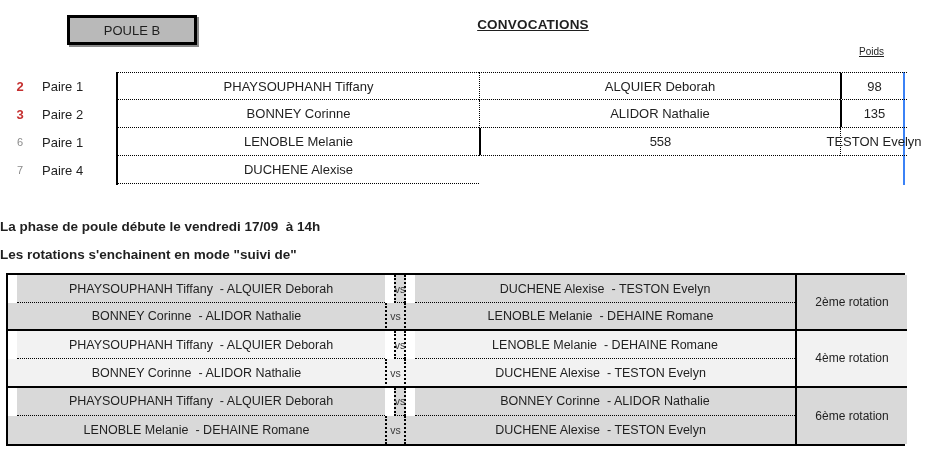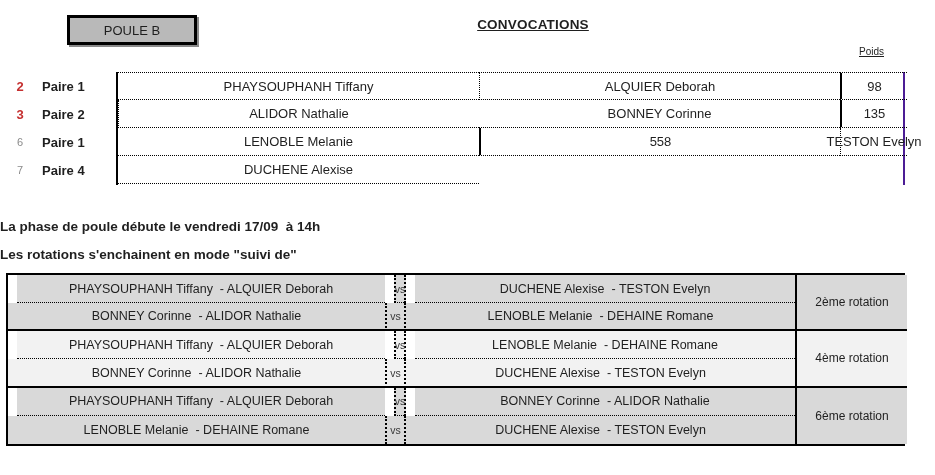--- a/index.html
+++ b/index.html
@@ -41,38 +41,38 @@
   }
 
   
   .ctable{
     left:116px;top:72px;width:789px;height:113px;
     box-sizing:border-box;
     display:grid;
     grid-template-columns:361px 361px 67px;
     grid-template-rows:repeat(4,28px);
     border-left:2px solid #000;
-    border-right:2px solid #4c1d95;
+    border-right:2px solid #3b82f6;
     font-size:13px;
   }
   .ctable .cell{
     display:flex;align-items:center;justify-content:center;
     border-bottom:1px dotted #000;
     white-space:pre;
   }
   .ctable .rt{border-top:1px dotted #000;}
   .ctable .c2{border-left:1px dotted #000;}
   .ctable .c3{border-left:2px solid #000;}
 
   
   .rlabel{height:28px;display:flex;align-items:center;}
   .rlabel .num{position:absolute;left:8px;width:24px;text-align:center;}
   .num-red{color:#c53030;font-weight:bold;font-size:13px;}
   .num-gray{color:#8a8a8a;font-weight:normal;font-size:11px;}
-  .rlabel .pair{position:absolute;left:42px;font-weight:bold;font-size:13px;}
+  .rlabel .pair{position:absolute;left:42px;font-weight:normal;font-size:13px;}
 
   
   .note{
     left:0;width:918px;text-align:left;
     font-weight:bold;font-size:13.5px;
     white-space:pre;
   }
 
   
   .rtable{
@@ -132,22 +132,22 @@
     <span class="num num-gray">7</span>
     <span class="pair">Paire 4</span>
   </div>
 </div>
 
 <div class="abs ctable">
   <div class="cell c1 rt">PHAYSOUPHANH Tiffany</div>
   <div class="cell c2 rt">ALQUIER Deborah</div>
   <div class="cell c3 rt">98</div>
 
+  <div class="cell c1">BONNEY Corinne</div>
   <div class="cell c2">ALIDOR Nathalie</div>
-  <div class="cell c1">BONNEY Corinne</div>
   <div class="cell c3">135</div>
 
   <div class="cell c1">LENOBLE Melanie</div>
   <div class="cell c3">558</div>
 
   <div class="cell c2">TESTON Evelyn</div>
   <div class="cell c1">DUCHENE Alexise</div>
 </div>
 
 <div class="abs note" style="top:219px;">La phase de poule débute le vendredi 17/09  à 14h</div>

